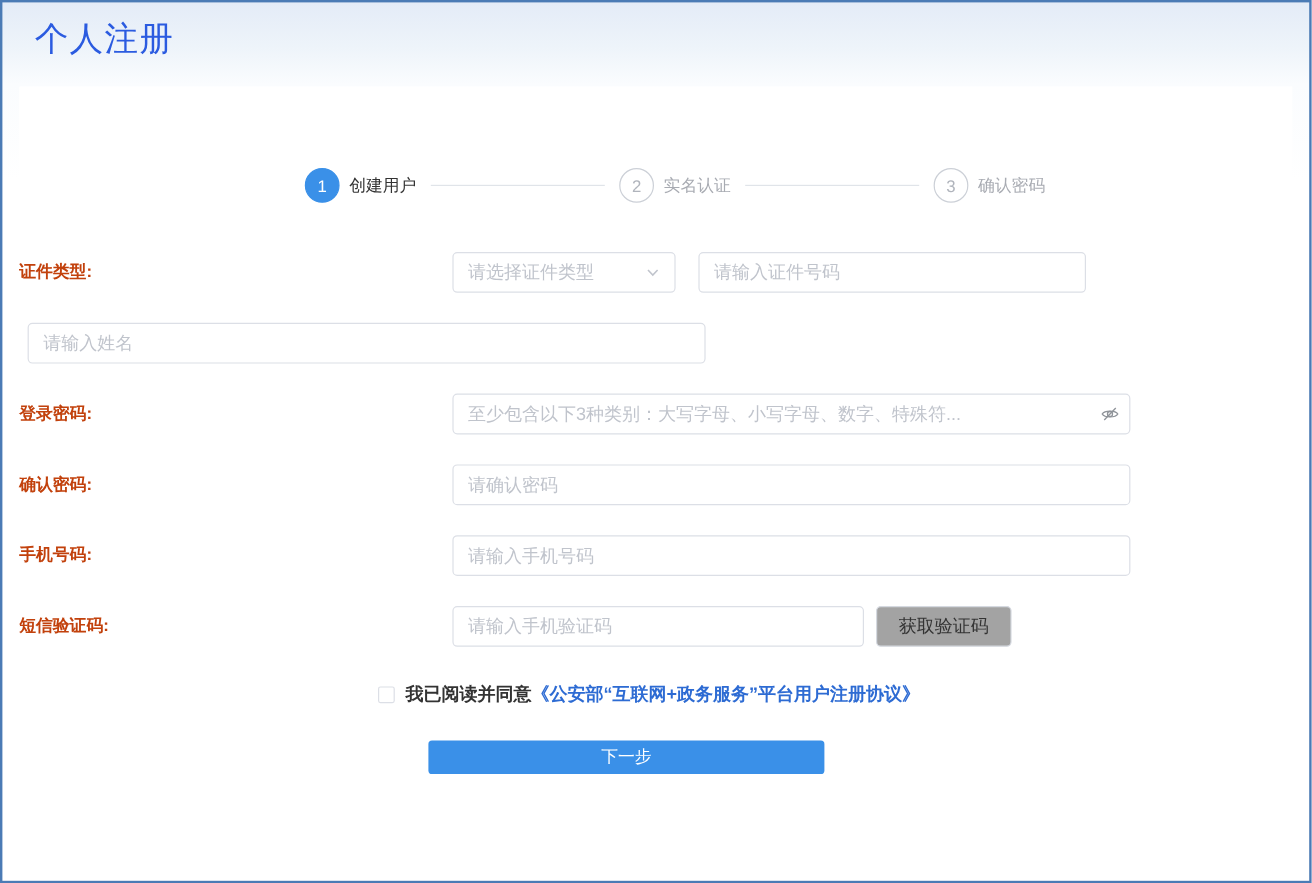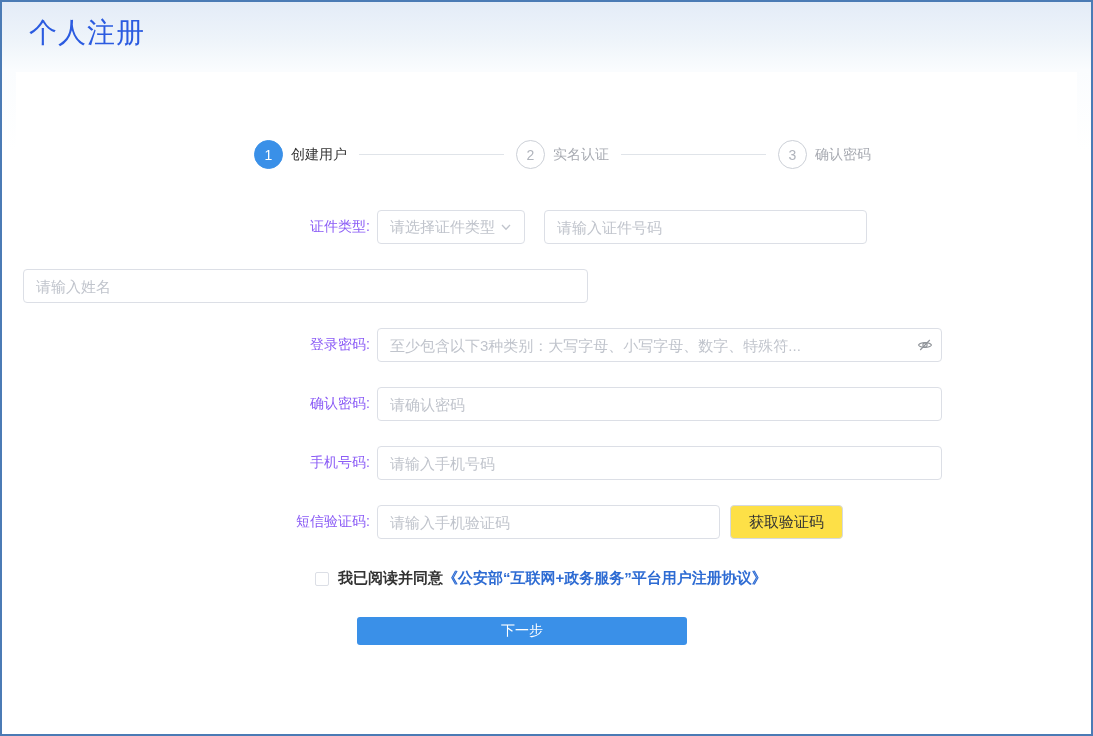--- a/index.html
+++ b/index.html
@@ -23,37 +23,37 @@
     font-size:14px; background:#fff; border:1px solid #ccd0d7; color:#b0b4bc; margin-right:8px;
   }
   .step.active .step-circle { background:#3a90e8; border-color:#3a90e8; color:#fff; }
   .step-label { font-size:14px; color:#a8abb2; }
   .step.active .step-label { color:#333; }
   .step-line { width:145px; height:1px; background:#e0e4e9; margin:0 12px; }
 
   
   .form { position:absolute; top:138px; left:0; right:0; }
   .form-row { display:flex; align-items:center; height:34px; margin-bottom:25px; }
-  .form-label { width:354px; text-align:right; font-size:14px; font-weight:normal; color:#8b5cf6; flex:none; }
+  .form-label { width:354px; font-size:14px; font-weight:bold; color:#c2410c; flex:none; }
   .controls { display:flex; align-items:center; margin-left:7px; }
   .tb, .select-box {
     height:34px; border:1px solid #dcdfe6; border-radius:4px; background:#fff;
     font-size:15px; color:#333; padding:0 12px; outline:none;
     font-family:"Liberation Sans","DejaVu Sans",sans-serif;
   }
   .tb::placeholder { color:#c0c4cc; opacity:1; }
   .tb.w-full { width:565px; }
   .tb.w-cert { width:323px; margin-left:19px; }
   .tb.w-sms { width:343px; }
-  .select-box { width:148px; display:flex; align-items:center; justify-content:space-between; cursor:pointer; }
+  .select-box { width:186px; display:flex; align-items:center; justify-content:space-between; cursor:pointer; }
   .select-text { font-size:15px; color:#c0c4cc; }
   .pw-wrap { position:relative; }
   .eye-btn { position:absolute; right:9px; top:9px; width:16px; height:16px; cursor:pointer; line-height:0; }
   .code-btn {
-    width:113px; height:34px; margin-left:10px; background:#fde047; border:1px solid #d5d9e0; border-radius:4px;
+    width:113px; height:34px; margin-left:10px; background:#a3a3a3; border:1px solid #d5d9e0; border-radius:4px;
     font-size:15px; color:#333; cursor:pointer; font-family:"Liberation Sans","DejaVu Sans",sans-serif;
   }
 
   
   .agreement { position:absolute; top:497px; left:299px; display:flex; align-items:center; }
   .checkbox { width:14px; height:14px; border:1px solid #dcdfe6; border-radius:2px; background:#fff; margin-right:9px; flex:none; cursor:pointer; }
   .agree-text { font-size:15px; font-weight:bold; color:#333; }
   .agree-link { font-size:15px; font-weight:bold; color:#2d6bd3; text-decoration:none; cursor:pointer; }
   .next-btn {
     position:absolute; top:545px; left:341px; width:330px; height:28px;

